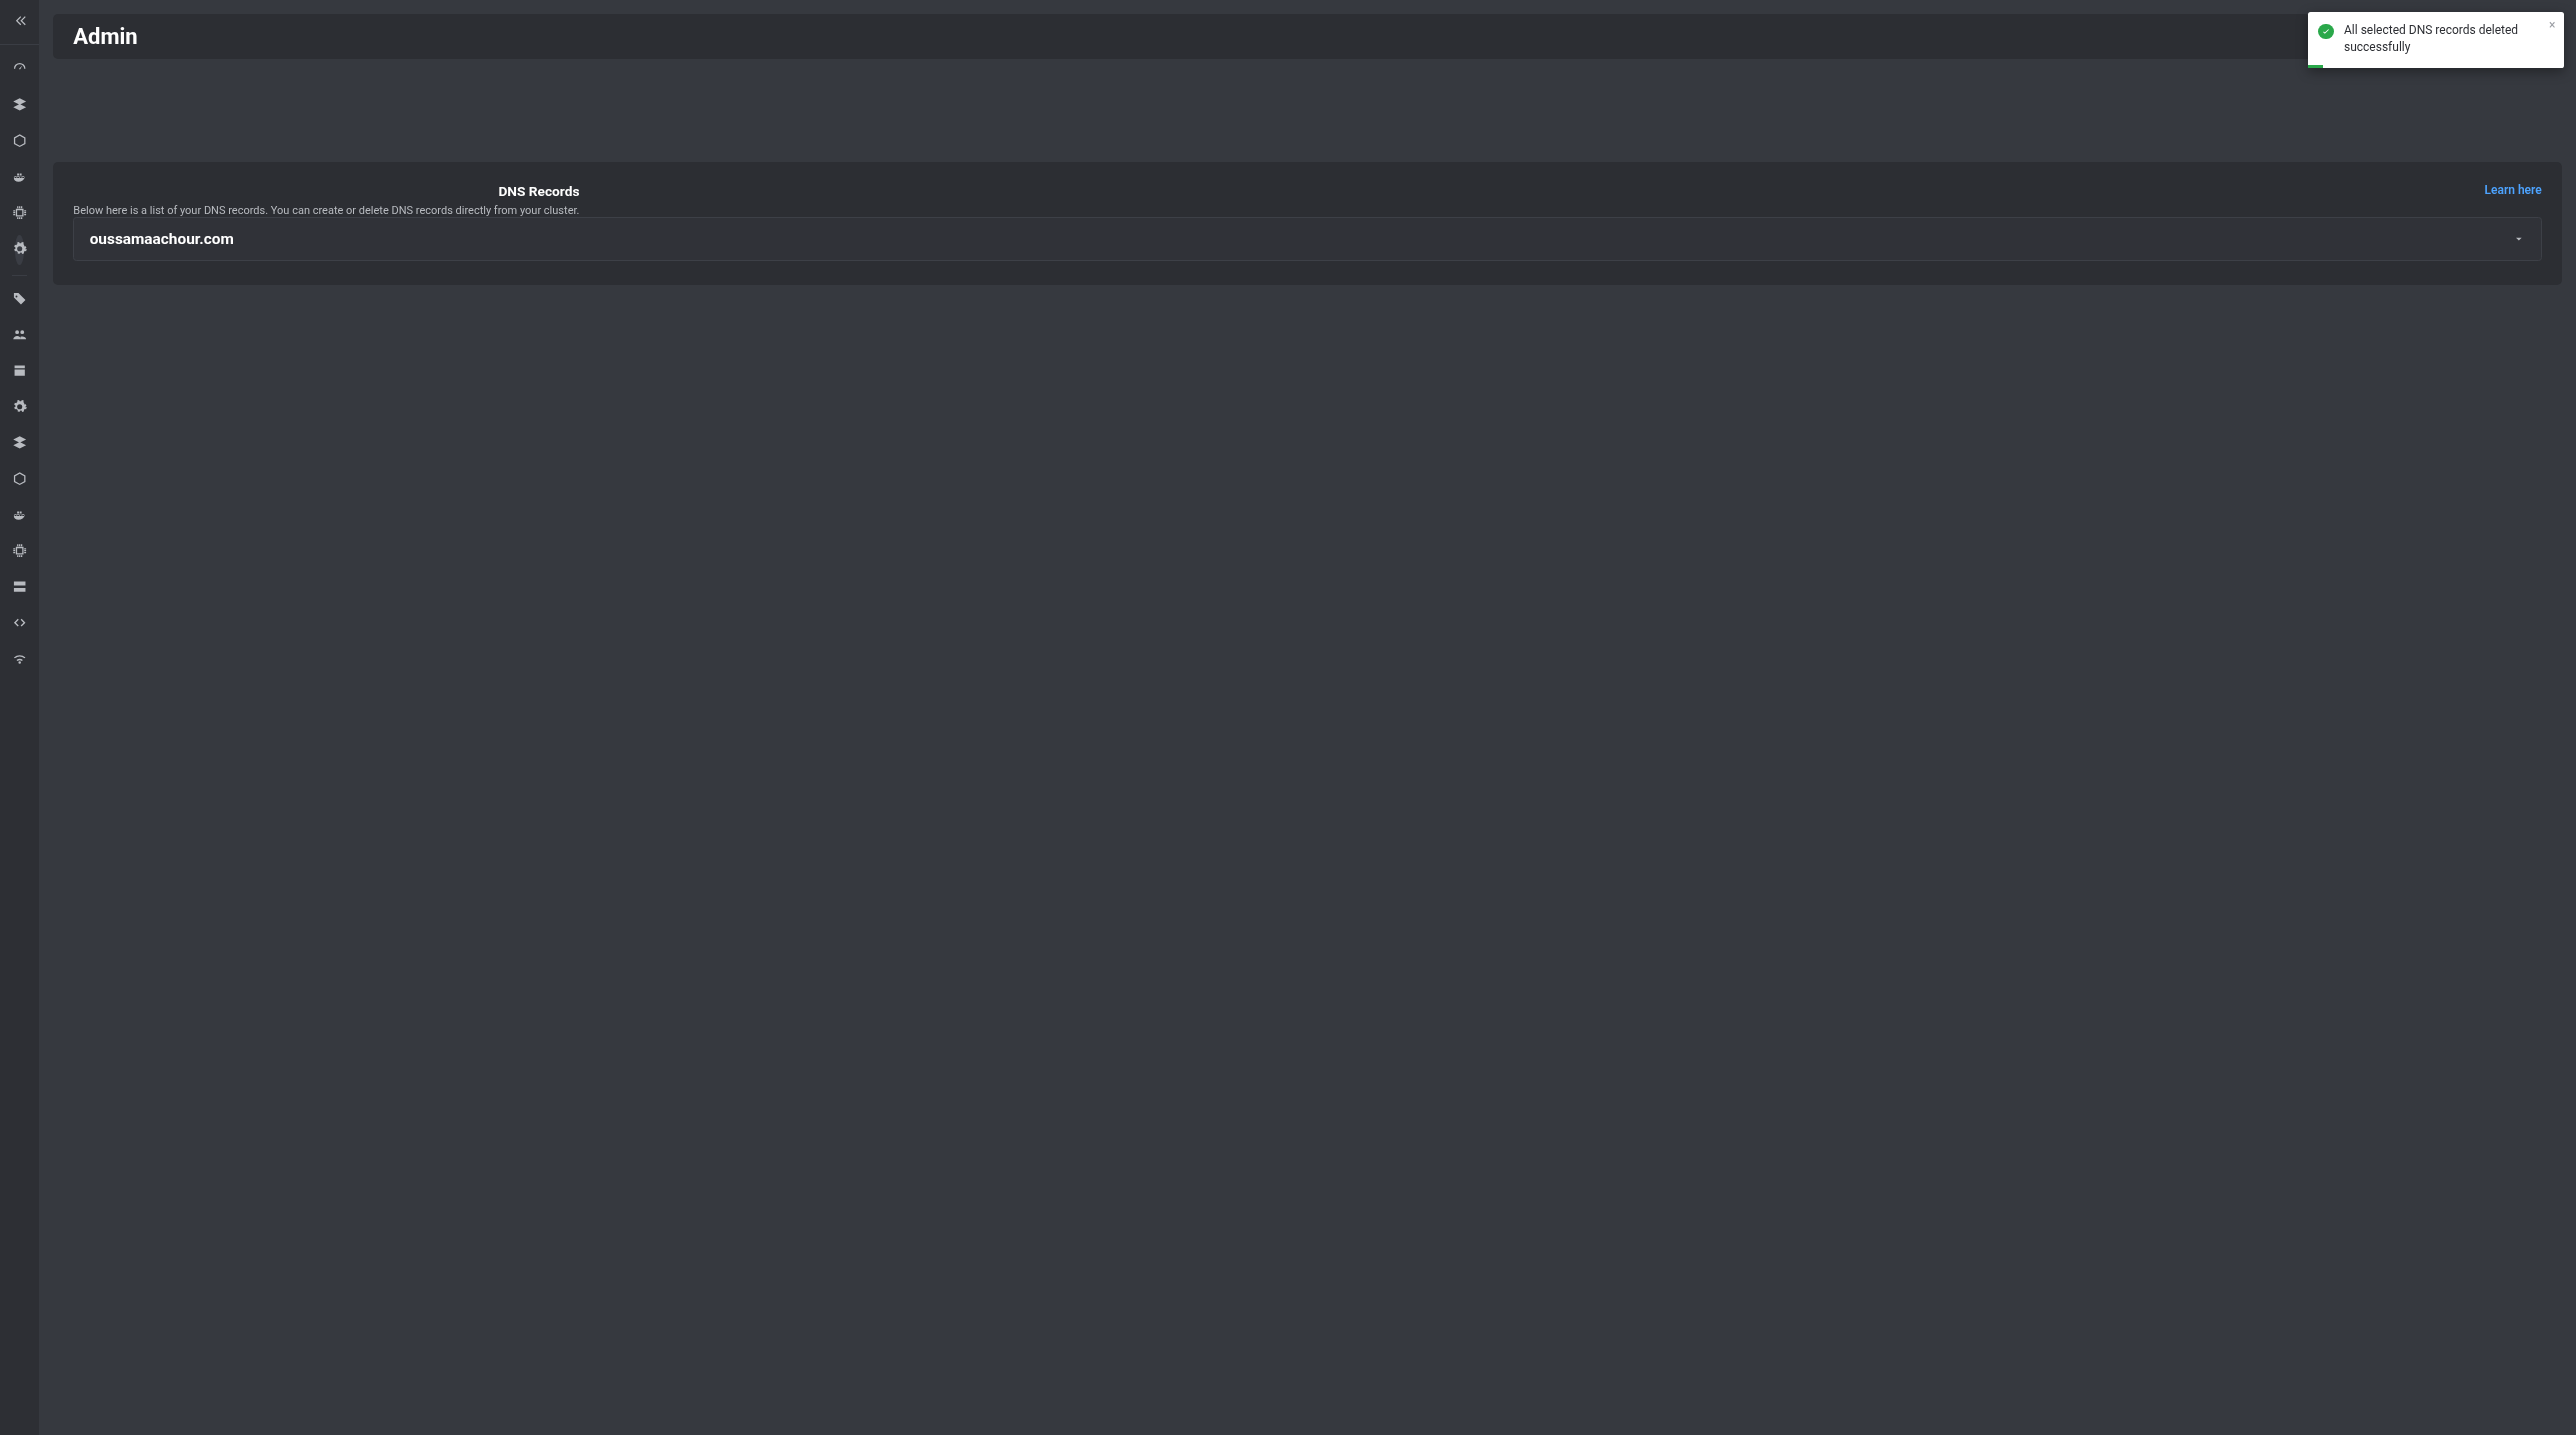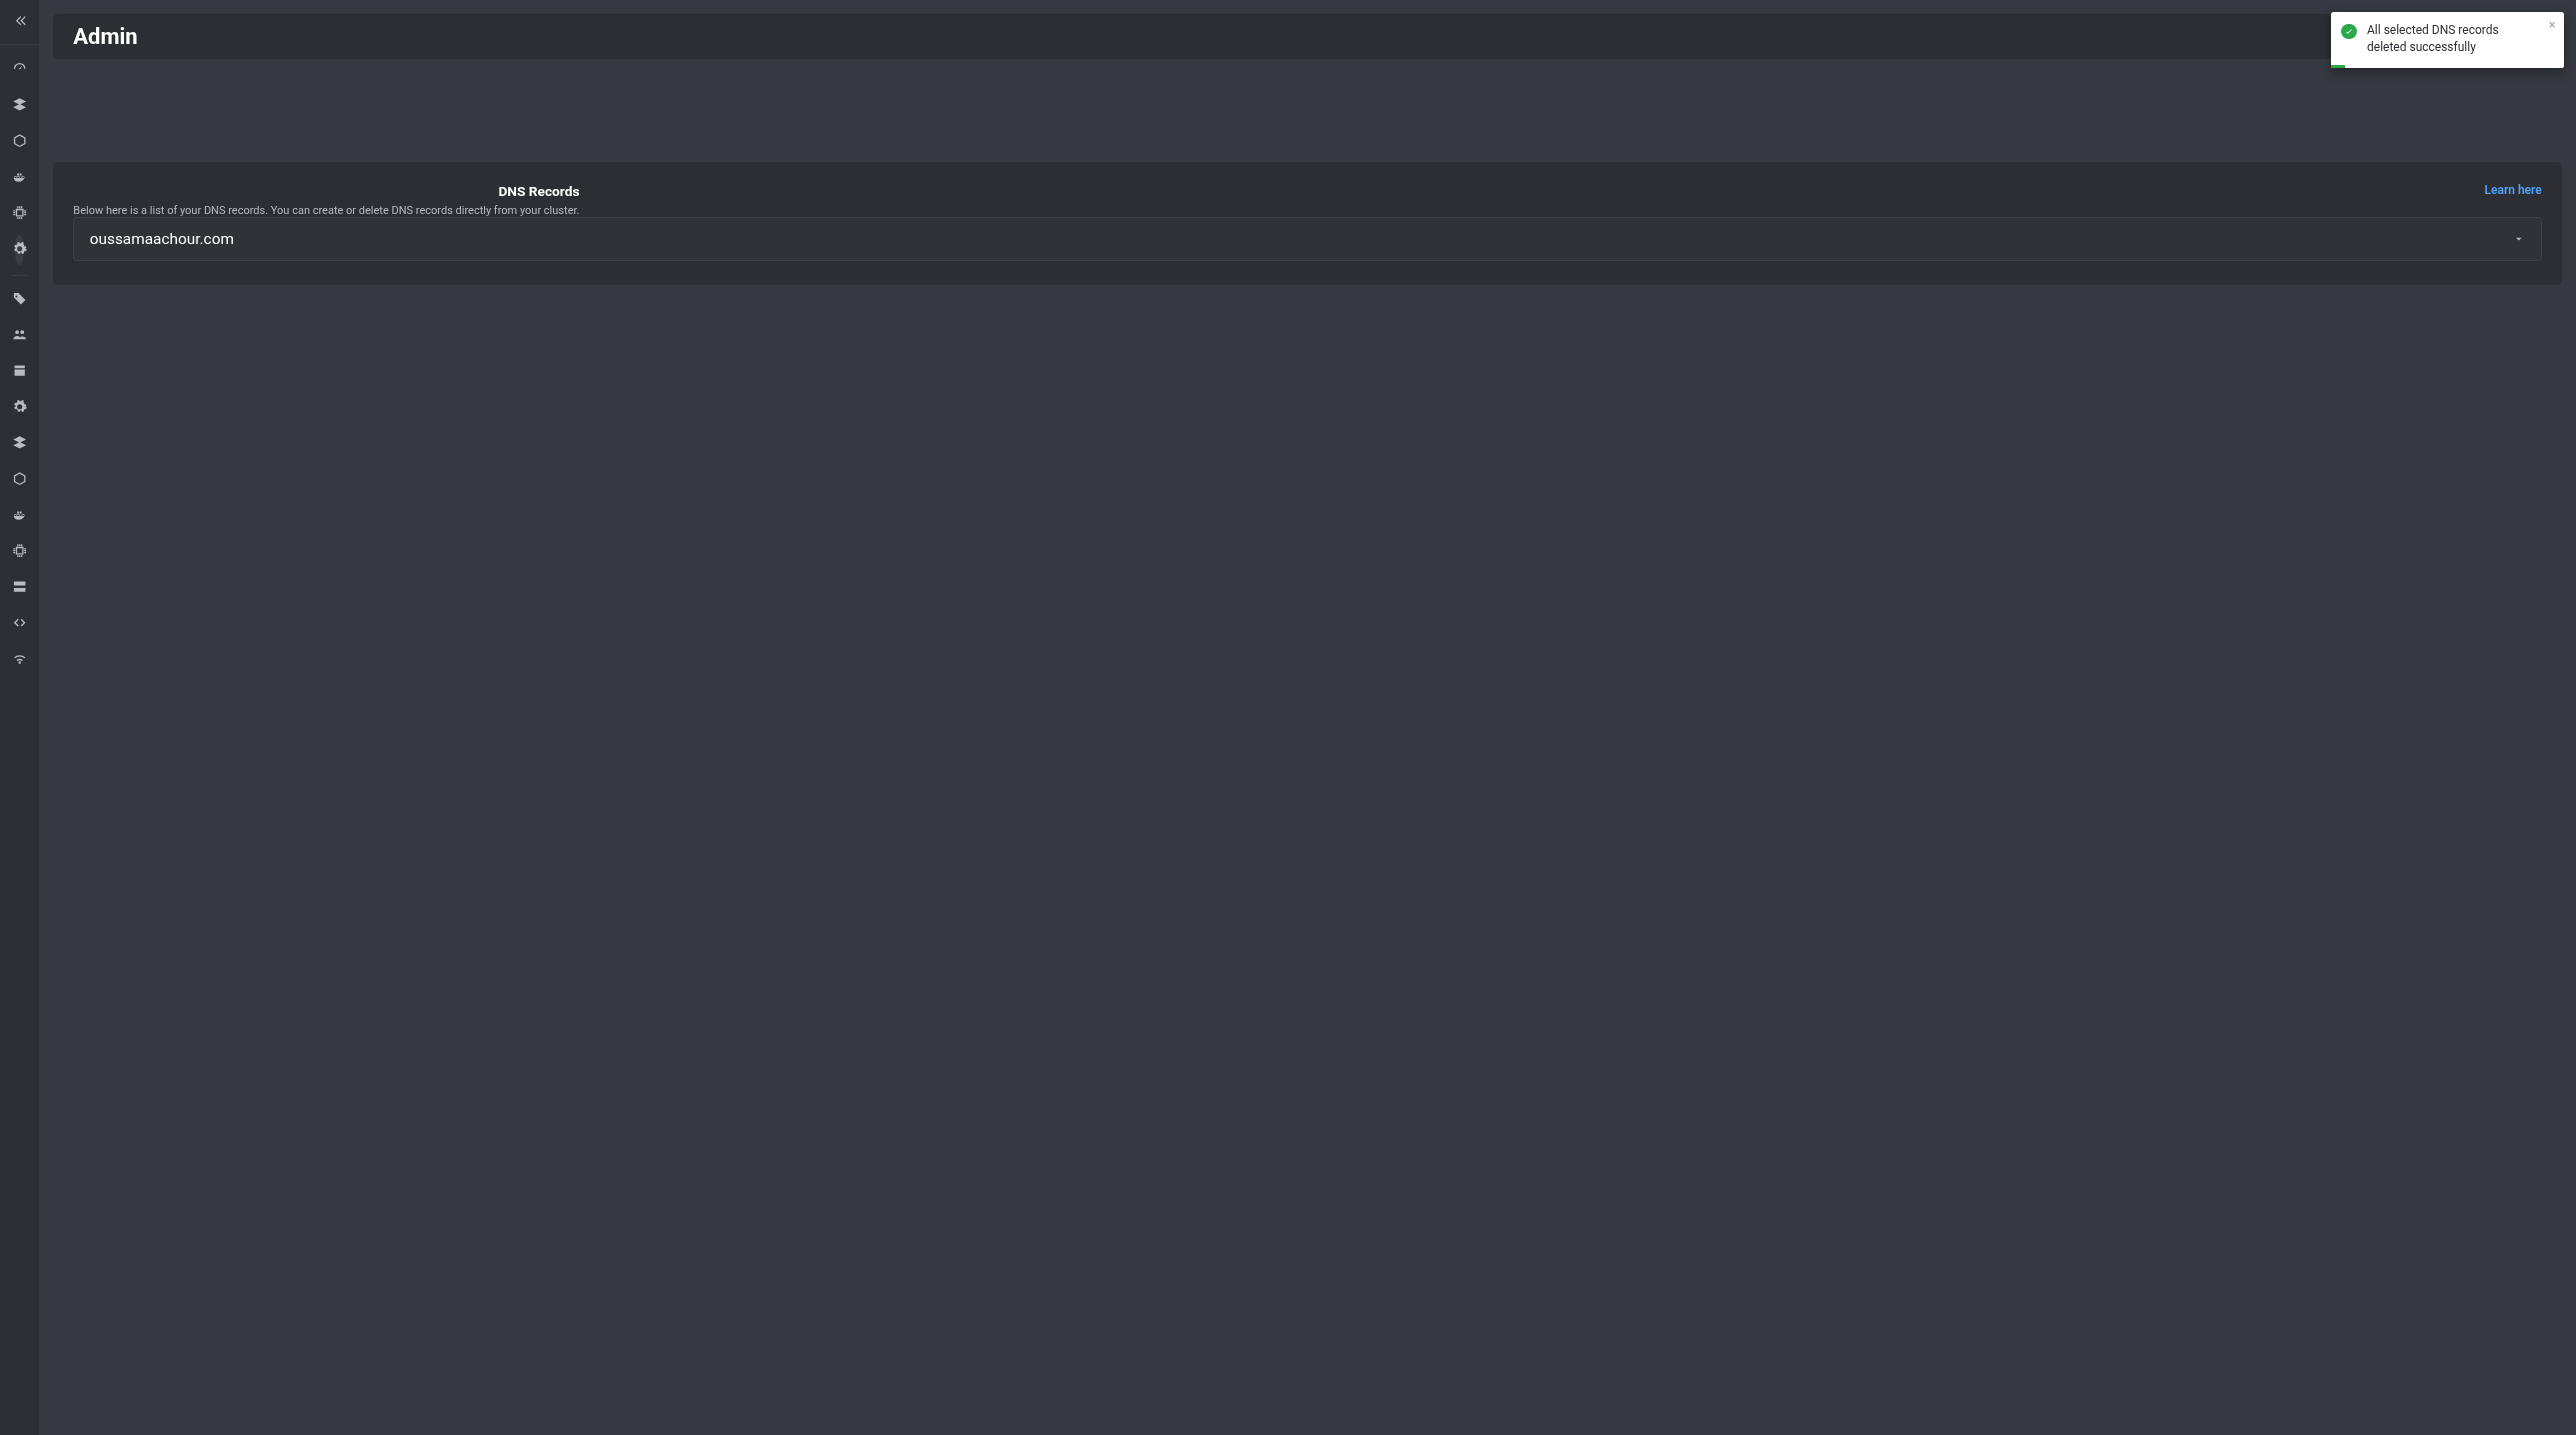--- a/index.html
+++ b/index.html
@@ -97,35 +97,35 @@
       border: 0.9px solid #3d4047;
       border-radius: 3.4px;
       padding: 12px 15.4px;
       display: flex;
       align-items: center;
       justify-content: space-between;
       cursor: pointer;
     }
     .accordion-label {
       font-size: 15.4px;
-      font-weight: 400;
+      font-weight: 700;
       color: #ffffff;
     }
     .chev {
       color: #b8bbc0;
       display: flex;
       align-items: center;
     }
 
     
     .toast {
       position: fixed;
       top: 12px;
       right: 12px;
-      width: 233px;
+      width: 256px;
       background: #ffffff;
       border-radius: 2.6px;
       box-shadow: 0 3.4px 12px rgba(0,0,0,0.35);
       padding: 10.3px 24px 12px 36px;
       color: #2c2e33;
       font-size: 12px;
       line-height: 1.4;
     }
     .toast-progress {
       position: absolute;

